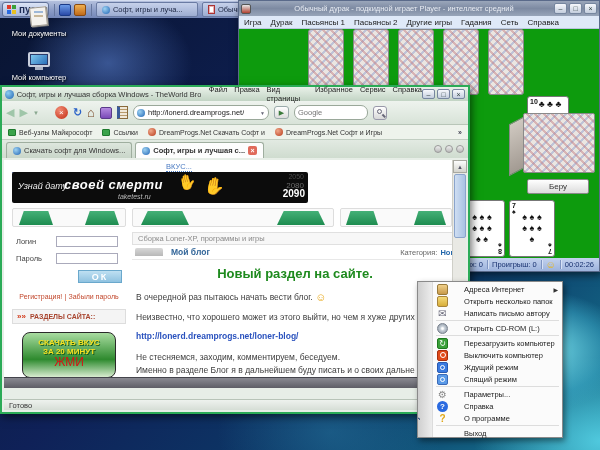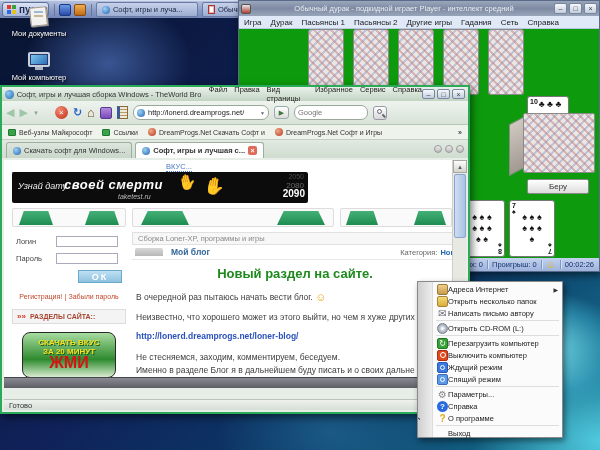--- a/index.html
+++ b/index.html
@@ -64,21 +64,21 @@
   .sbtn{position:absolute;left:0;width:14px;height:13px;background:linear-gradient(#fdfdfd,#d4d4cd);border:1px solid #a8a8a0;
     font-size:6px;text-align:center;line-height:12px;color:#556}
   .thumb{position:absolute;left:1px;width:12px;background:linear-gradient(90deg,#cfdef2,#a9c2e4);border:1px solid #8aa4cc;border-radius:2px}
   
   #traymenu{left:417px;top:281px;width:146px;height:157px;background:#fbfbfb;border:1px solid #8a8a8a;z-index:40;
     box-shadow:2px 3px 6px rgba(0,0,0,.45);display:flex}
   #traymenu .strip{width:15px;background:linear-gradient(90deg,#cfcfcf,#ededed);border-right:1px solid #dcdcdc;position:relative;overflow:hidden}
   #traymenu .striptext{position:absolute;left:2px;bottom:3px;transform:rotate(-90deg);transform-origin:0 100%;
     font-size:8px;font-weight:bold;color:#31507c;white-space:nowrap;letter-spacing:.5px}
   #traymenu .items{flex:1;padding-top:1px}
-  .mrow{height:12px;display:flex;align-items:center;gap:0;padding:0 4px;font-size:7.5px;color:#222;white-space:nowrap}
+  .mrow{height:12px;display:flex;align-items:center;gap:16px;padding:0 4px;font-size:7.5px;color:#222;white-space:nowrap}
   .msep{height:3px;display:flex;align-items:center;padding:0 3px}
   .msep i{display:block;width:100%;height:1px;background:#ddd}
   .mic{width:11px;height:11px;border-radius:2px;flex:0 0 11px;display:flex;align-items:center;justify-content:center;font-size:8px;color:#fff}
   .ring{width:6px;height:6px;border:1.5px solid #fff;border-radius:50%}
   
   #taskbar{left:0;top:432px;width:600px;height:18px;background:linear-gradient(#b4c0dd,#8b9cc6 55%,#7487b8);border-top:1px solid #d4ddf0;z-index:30;display:flex;align-items:center}
   .startbtn{margin-left:2px;height:15px;display:flex;align-items:center;gap:3px;padding:0 7px 0 4px;border-radius:3px;
     background:linear-gradient(#dbe4f6,#a7b6da);border:1px solid #5f7097;font-weight:bold;color:#1d2c55;font-size:10px}
   .flag{width:9px;height:9px;display:grid;grid-template-columns:1fr 1fr;gap:1px}
   .flag i{display:block}
@@ -308,21 +308,21 @@
           <span class="rlink">|</span>
           <span class="rlink">Забыли пароль</span>
         </div>
         <div style="margin-top:8px;height:15px;background:#f4f4f4;border:1px solid #ddd;display:flex;align-items:center;gap:4px;padding:0 4px">
           <span style="color:#d23a1a;font-weight:bold;font-size:8px">»»</span>
           <span style="color:#a8442e;font-weight:bold;font-size:7px">РАЗДЕЛЫ САЙТА::</span>
         </div>
         <div style="margin:8px auto 0 auto;width:94px;height:46px;border:1px solid #2a2a2a;border-radius:8px;background:linear-gradient(#a8dca0,#2e8a2e 60%,#d8ecd0);text-align:center;padding-top:5px">
           <div style="color:#f6e020;font-weight:bold;font-size:8px;text-shadow:1px 1px 0 #1a5a1a">СКАЧАТЬ ВКУС</div>
           <div style="color:#f6e020;font-weight:bold;font-size:8px;text-shadow:1px 1px 0 #1a5a1a">ЗА 20 МИНУТ</div>
-          <div style="color:#d41414;font-weight:bold;font-size:16px;line-height:13px">ЖМИ</div>
+          <div style="color:#d41414;font-weight:normal;font-size:12px;line-height:13px">ЖМИ</div>
         </div>
         <div style="margin:9px 0 0 4px"><span class="navlink">Главная страница</span></div>
 
       </div>
 
       <div class="abs" style="left:128px;top:72px;width:326px">
         <div style="height:13px;background:#f7f7f7;border:1px solid #e0e0e0;display:flex;align-items:center;padding:0 5px;color:#8a8a8a;font-size:7.5px">Сборка Loner-XP, программы и игры</div>
         <div style="height:15px;display:flex;align-items:center;border-bottom:1px solid #e8e8e8;padding:0 3px">
           <i style="width:28px;height:8px;background:linear-gradient(#d8d8d8,#b8b8b8);border-radius:2px 2px 0 0;margin-right:8px"></i>
           <span style="color:#336699;font-weight:bold;font-size:8.5px">Мой блог</span>

